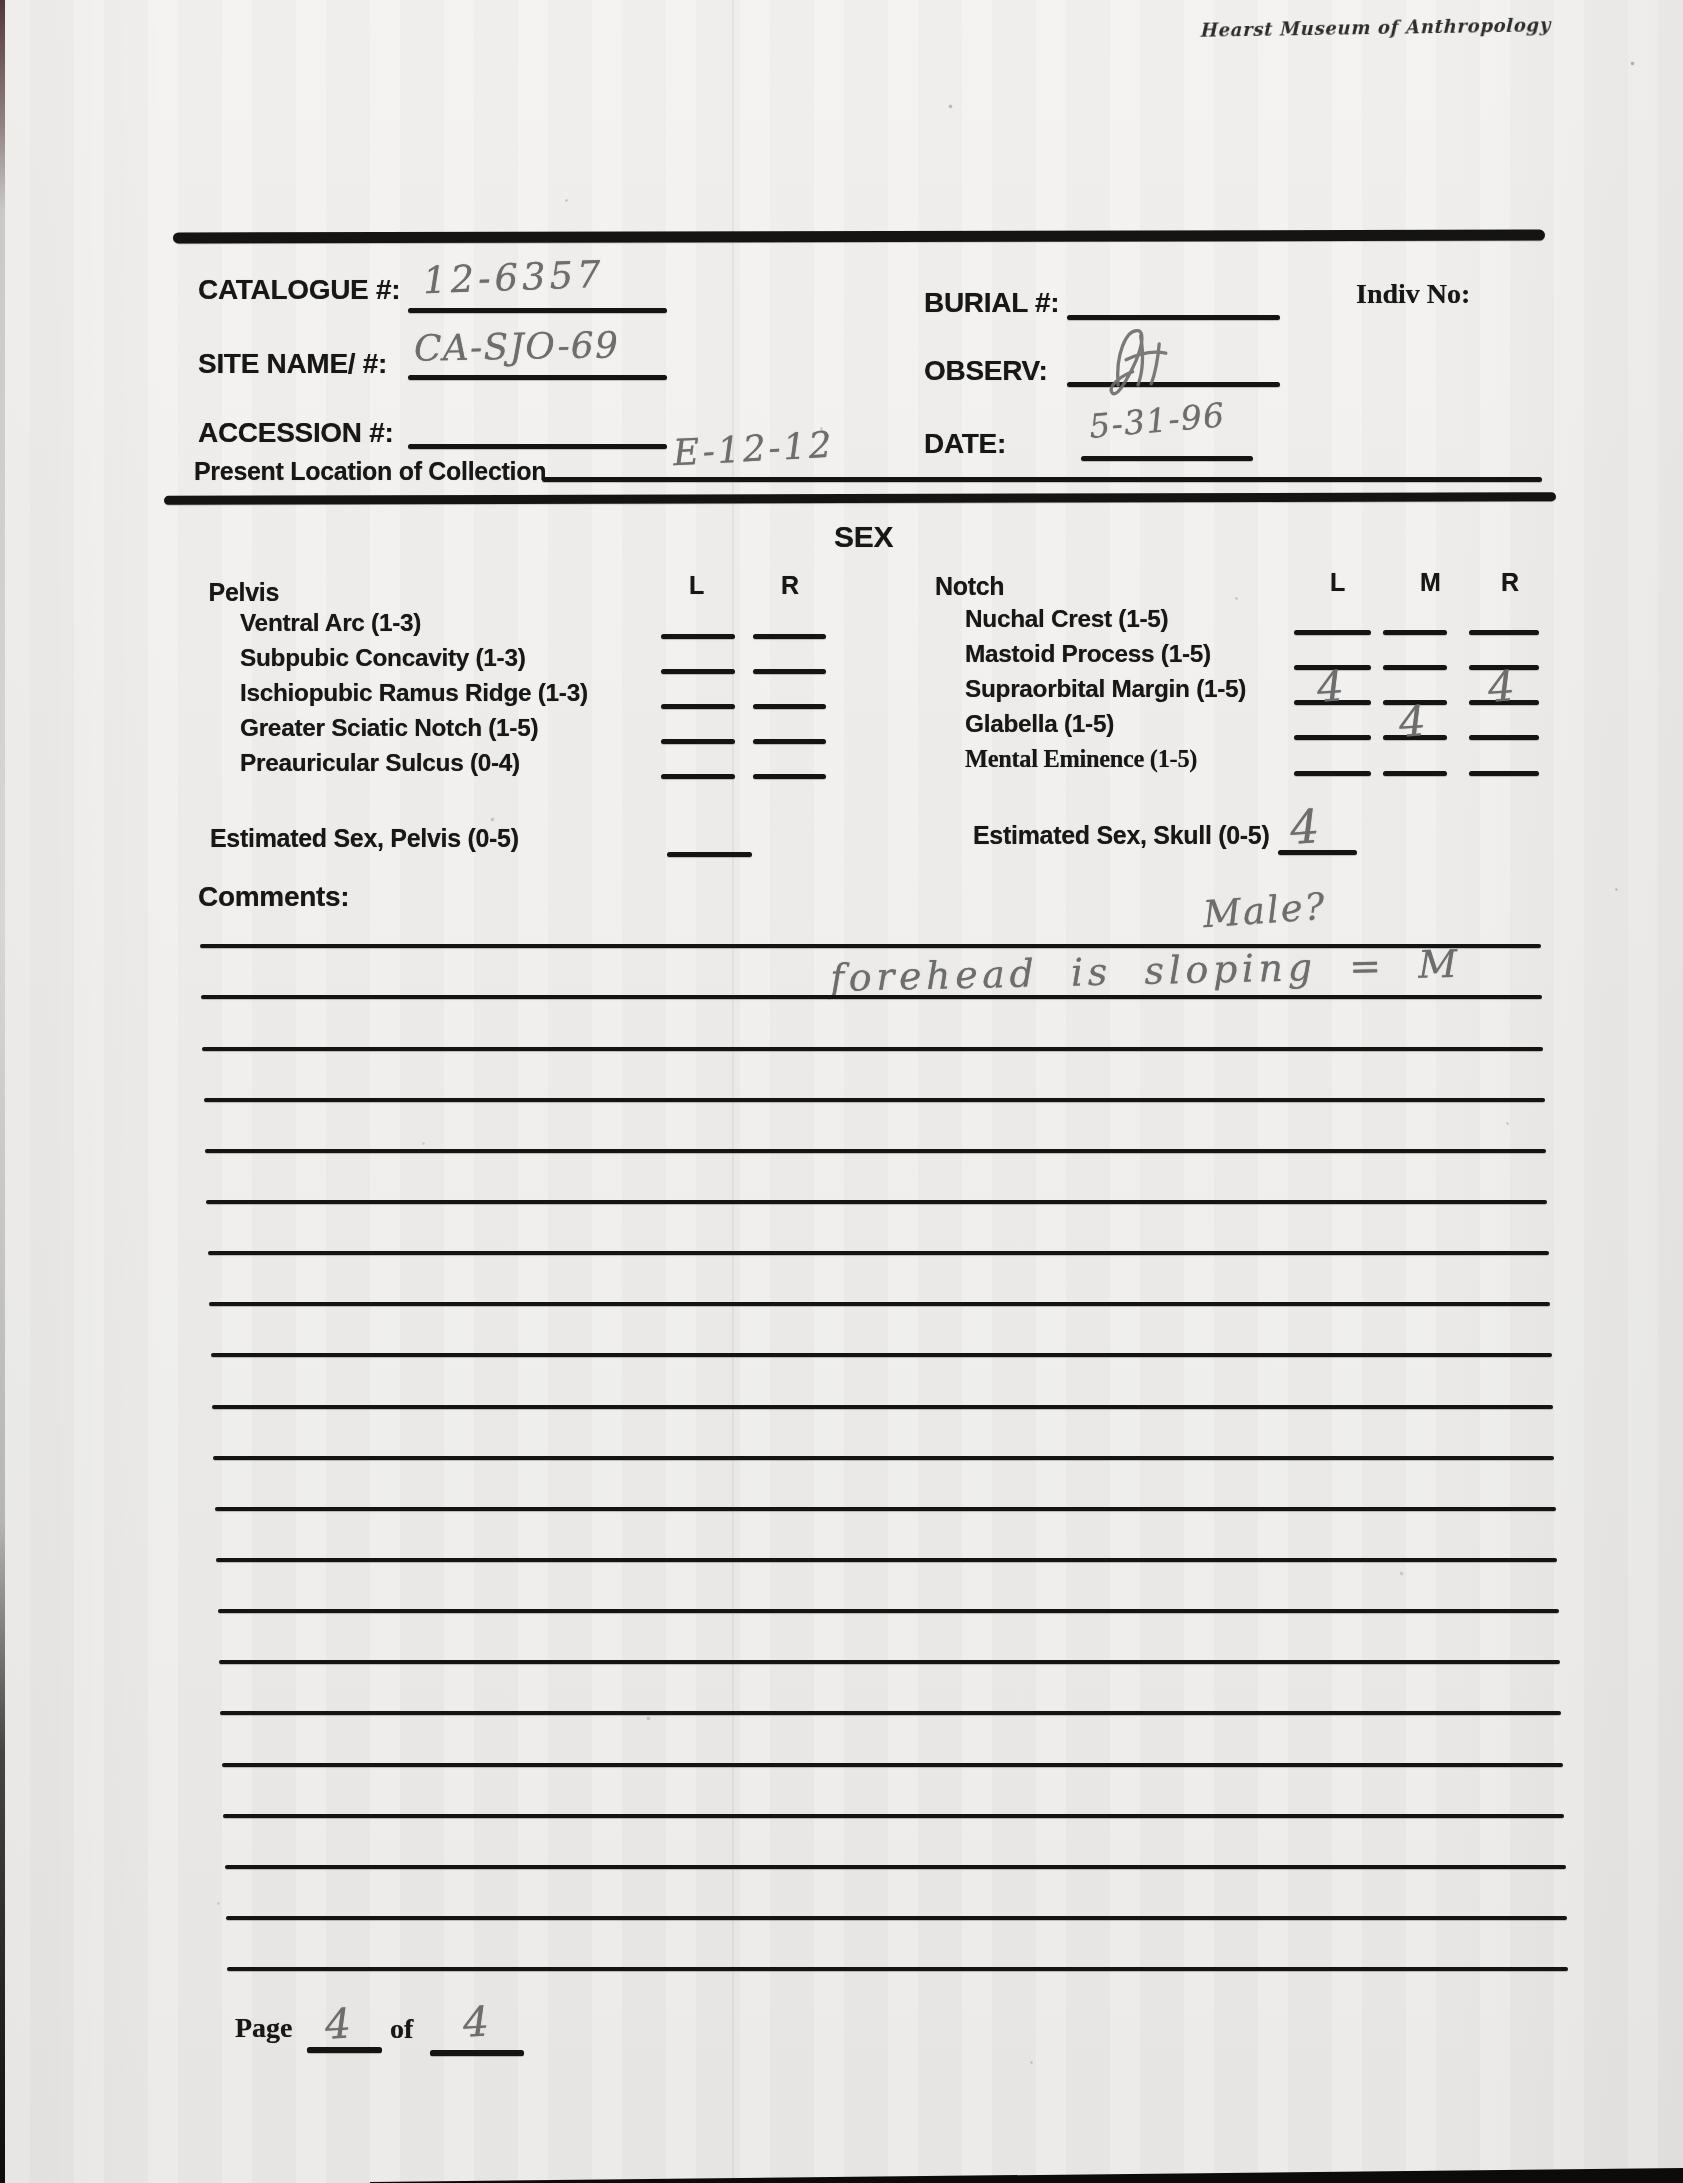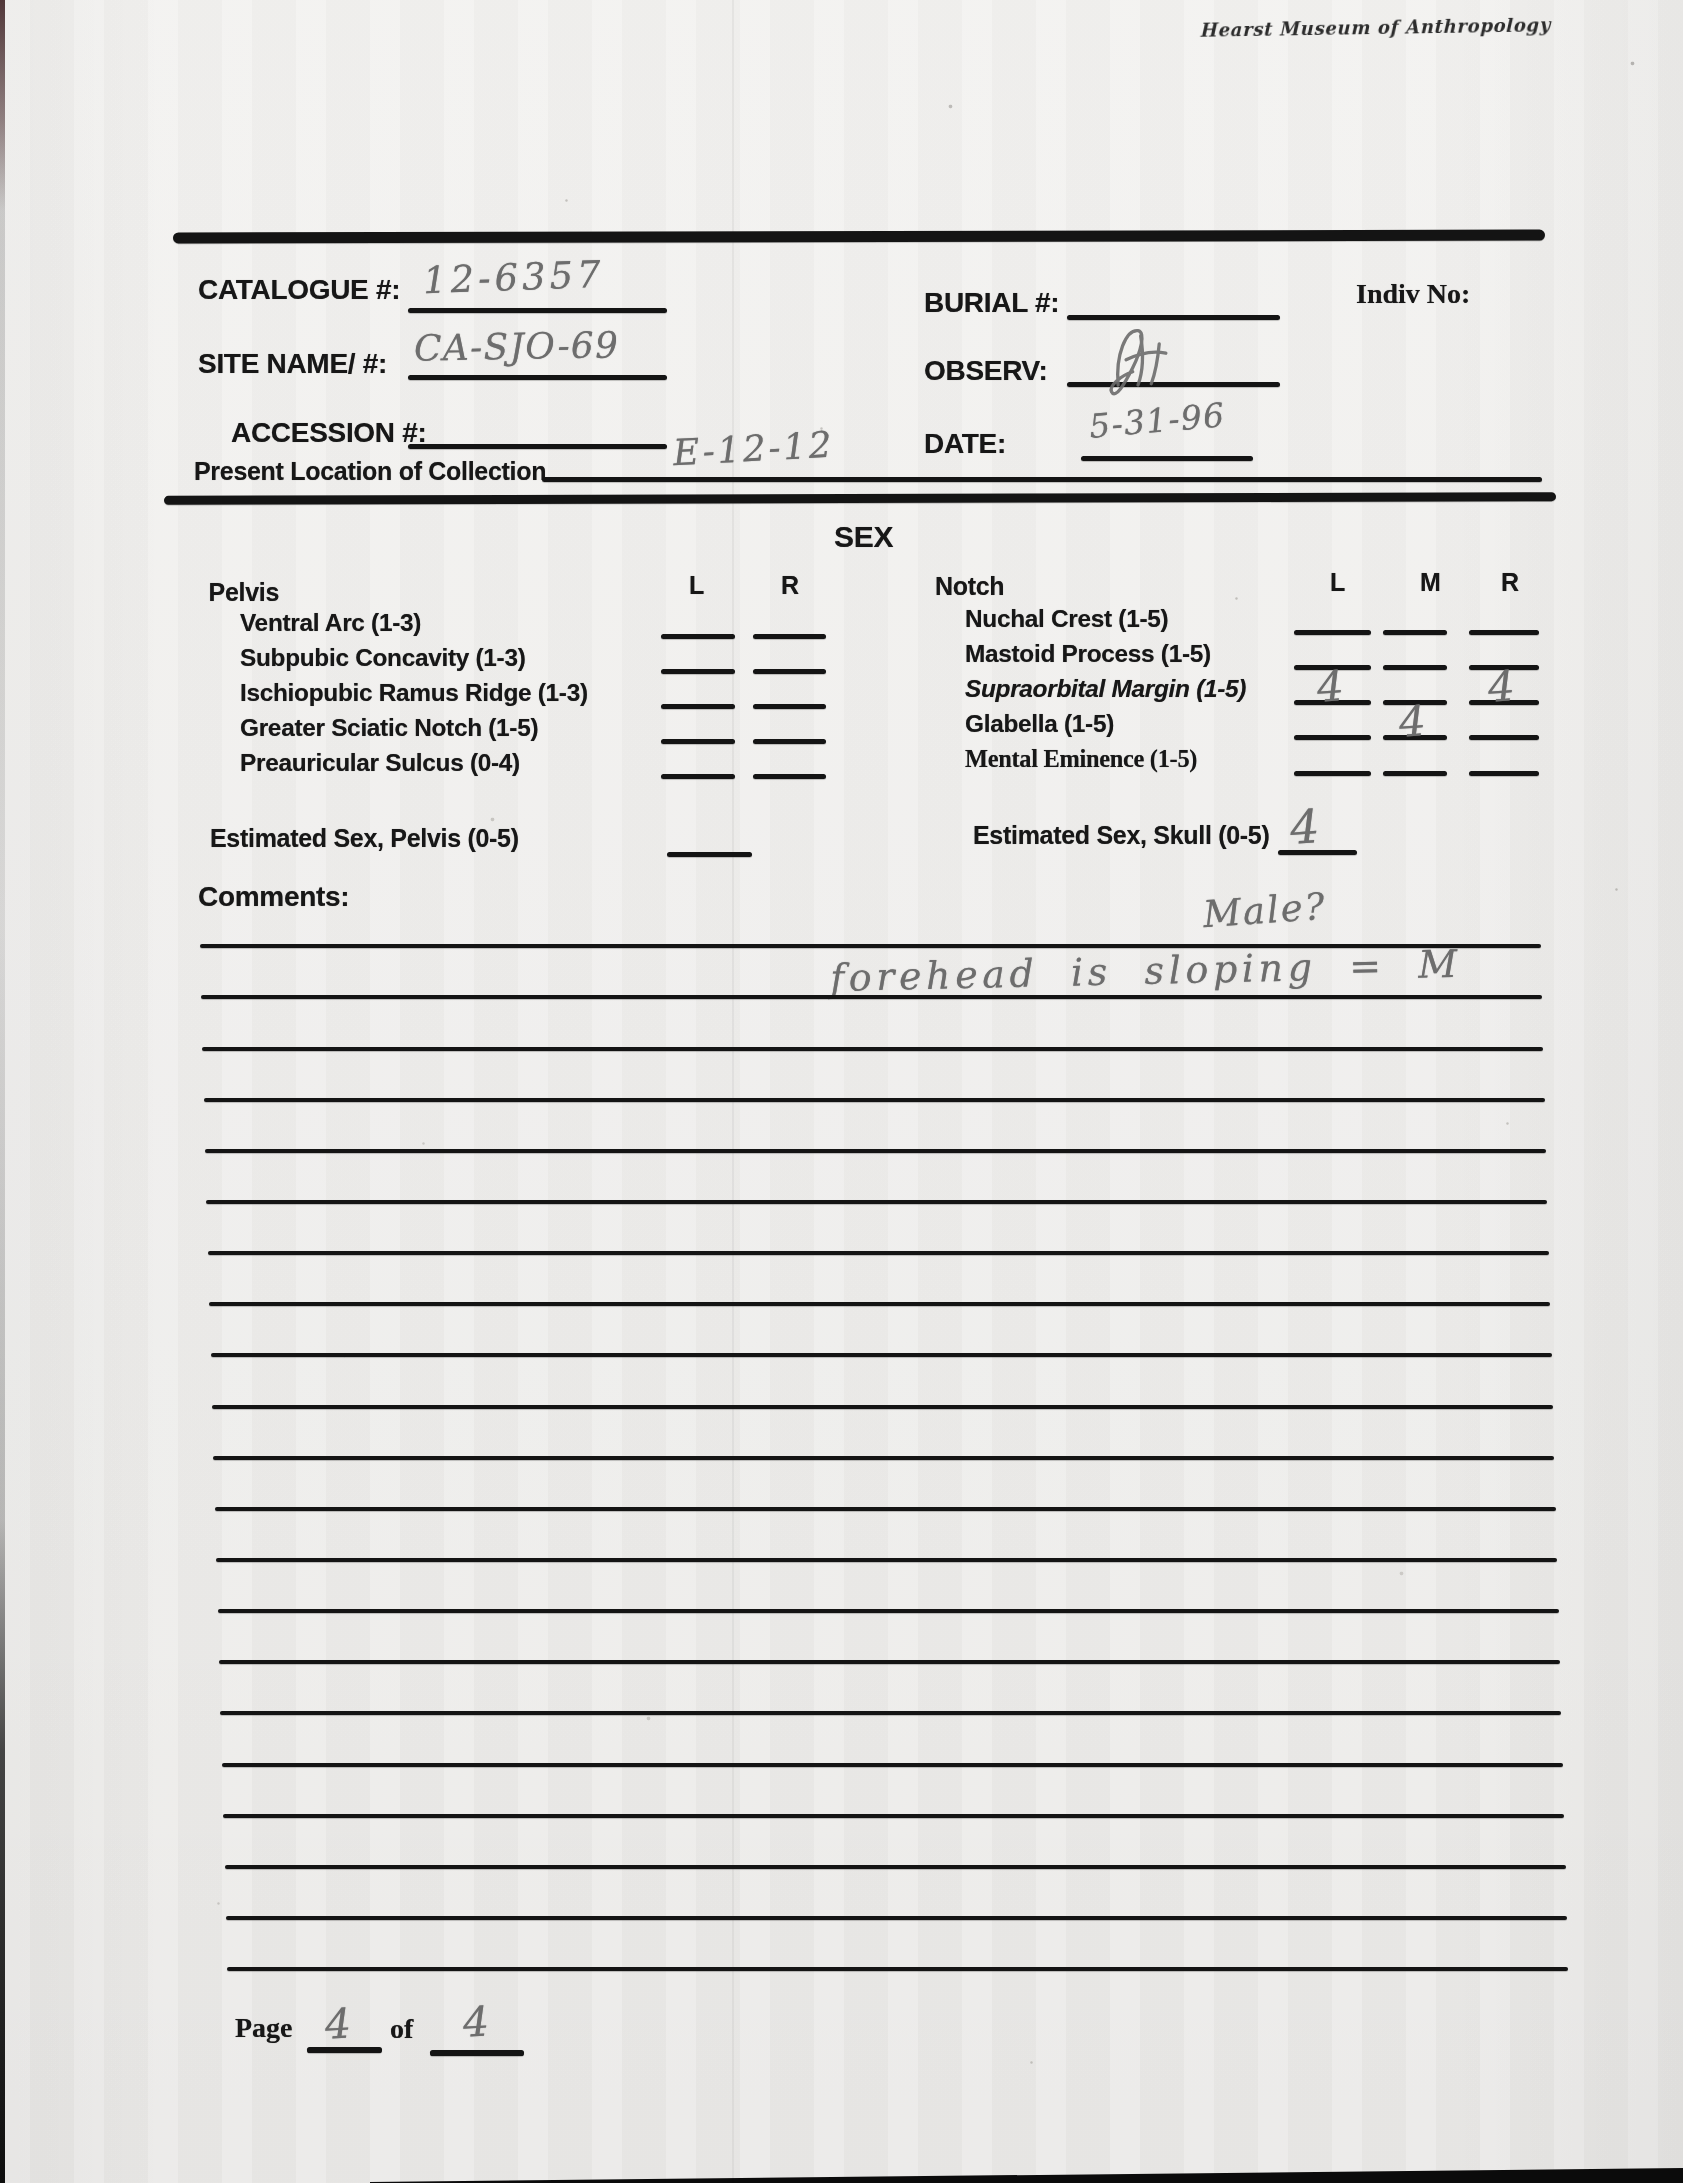--- a/index.html
+++ b/index.html
@@ -75,21 +75,21 @@
   <div class="ink-line" style="left:173px; top:231px; width:1372px; height:11.2px; border-radius:6px; transform:rotate(-0.12deg);"></div>
 
   <div class="form-label fs42" style="left:198px; top:276px;">CATALOGUE #:</div>
   <div class="ink-line" style="left:408px; top:308px; width:259px;"></div>
   <div class="hw" style="left:423px; top:259px; font-size:37px; transform:rotate(-2deg); letter-spacing:4px;">12-6357</div>
 
   <div class="form-label fs42" style="left:198px; top:350px;">SITE NAME/ #:</div>
   <div class="ink-line" style="left:408px; top:375px; width:259px;"></div>
   <div class="hw" style="left:414px; top:329px; font-size:36px; transform:rotate(-1deg); letter-spacing:1.3px;">CA-SJO-69</div>
 
-  <div class="form-label fs42" style="left:198px; top:419px;margin-left:33px;">ACCESSION #:</div>
+  <div class="form-label fs42" style="left:198px; top:419px;">ACCESSION #:</div>
   <div class="ink-line" style="left:408px; top:444px; width:259px;"></div>
 
   <div class="form-label fs38" style="left:194px; top:459px;">Present Location of Collection</div>
   <div class="ink-line thin" style="left:542px; top:477px; width:1000px; height:4.6px;"></div>
   <div class="hw" style="left:673px; top:431px; font-size:36px; transform:rotate(-3deg); letter-spacing:2.6px;">E-12-12</div>
 
   <div class="form-label fs42" style="left:924px; top:289px;">BURIAL #:</div>
   <div class="ink-line" style="left:1067px; top:315px; width:213px;"></div>
 
   <div class="form-label fs42 serif-label" style="left:1356px; top:280px;">Indiv No:</div>
@@ -139,21 +139,21 @@
       <div class="form-label fs38" style="left: 485px; top: 5.3px;">M</div>
       <div class="form-label fs38" style="left: 566px; top: 5.3px;">R</div>
       <div class="form-label fs37" style="left: 30px; top: 42px; font-weight: bold;">Nuchal Crest (1-5)</div>
       <div class="ink-line" style="left: 359px; top: 65px; width: 77px; height: 5.3px;"></div>
       <div class="ink-line" style="left: 448px; top: 65px; width: 64px; height: 5.3px;"></div>
       <div class="ink-line" style="left: 534px; top: 65px; width: 70px; height: 5.3px;"></div>
       <div class="form-label fs37" style="left: 30px; top: 77px; font-weight: bold;">Mastoid Process (1-5)</div>
       <div class="ink-line" style="left: 359px; top: 100px; width: 77px; height: 5.3px;"></div>
       <div class="ink-line" style="left: 448px; top: 100px; width: 64px; height: 5.3px;"></div>
       <div class="ink-line" style="left: 534px; top: 100px; width: 70px; height: 5.3px;"></div>
-      <div class="form-label fs37" style="left: 30px; top: 112px; font-weight: bold; font-style: italic;">Supraorbital Margin (1-5)</div>
+      <div class="form-label fs37" style="left: 30px; top: 112px; font-weight: bold;">Supraorbital Margin (1-5)</div>
       <div class="ink-line" style="left: 359px; top: 135px; width: 77px; height: 5.3px;"></div>
       <div class="hw" style="left: 382px; top: 101px; font-size: 42px; transform: rotate(-4deg);">4</div>
       <div class="ink-line" style="left: 448px; top: 135px; width: 64px; height: 5.3px;"></div>
       <div class="ink-line" style="left: 534px; top: 135px; width: 70px; height: 5.3px;"></div>
       <div class="hw" style="left: 553px; top: 101px; font-size: 42px; transform: rotate(-4deg);">4</div>
       <div class="form-label fs37" style="left: 30px; top: 147px; font-weight: bold;">Glabella (1-5)</div>
       <div class="ink-line" style="left: 359px; top: 170px; width: 77px; height: 5.3px;"></div>
       <div class="ink-line" style="left: 448px; top: 170px; width: 64px; height: 5.3px;"></div>
       <div class="hw" style="left: 464px; top: 136px; font-size: 42px; transform: rotate(-4deg);">4</div>
       <div class="ink-line" style="left: 534px; top: 170px; width: 70px; height: 5.3px;"></div>

